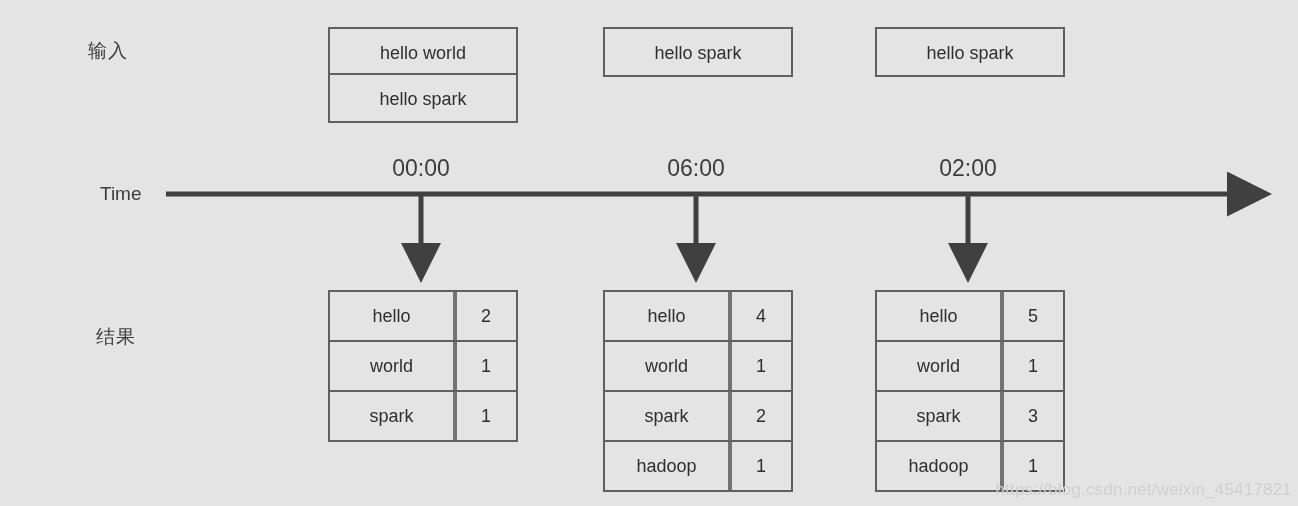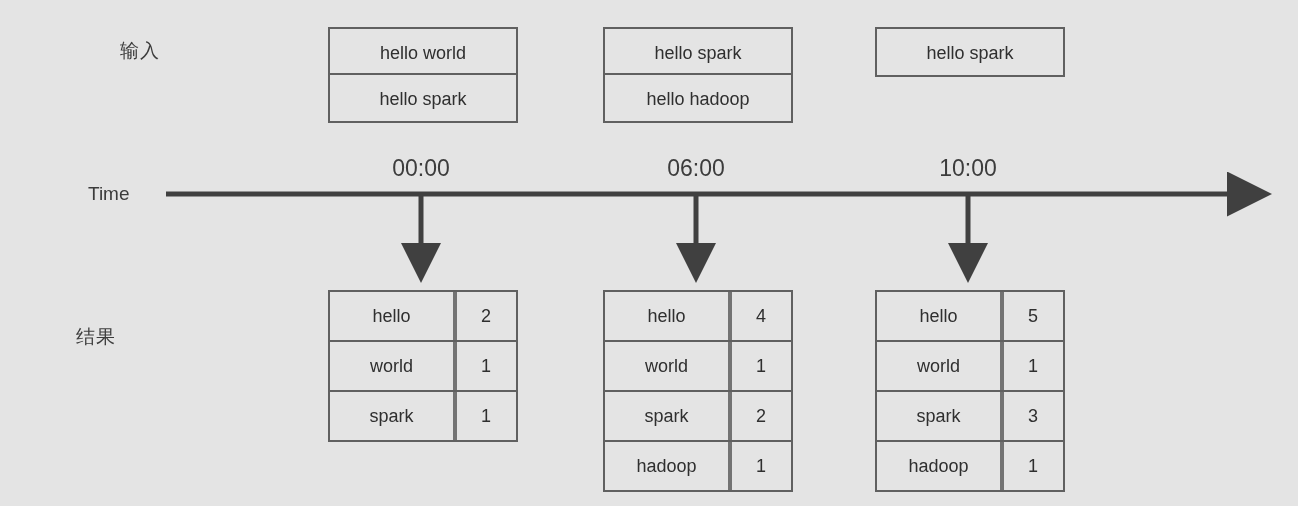--- a/index.html
+++ b/index.html
@@ -20,23 +20,23 @@
   }
 
   
   .row-label {
     position: absolute;
     font-size: 19px;
     color: #3c3c3c;
     letter-spacing: 1px;
     white-space: nowrap;
   }
-  #label-input  { left: 88px; top: 38px; margin-left: 32px; }
-  #label-time   { left: 88px; top: 183px; font-size: 19px; letter-spacing: 0; text-align: right; }
-  #label-result { left: 76px; top: 324px; }
+  #label-input  { left: 88px; top: 38px; }
+  #label-time   { left: 100px; top: 183px; font-size: 19px; letter-spacing: 0; text-align: right; }
+  #label-result { left: 96px; top: 324px; }
 
   
   .tbl {
     position: absolute;
     border: 2px solid #606060;
     box-sizing: border-box;
     background: #e4e4e4;
   }
   .tbl .trow {
     display: flex;
@@ -117,34 +117,31 @@
     </div>
     <div class="trow">
       <div class="cell full">hello spark</div>
     </div>
   </div>
 
   <div class="tbl input-tbl" id="input-1">
     <div class="trow">
       <div class="cell full">hello spark</div>
     </div>
-    <div class="trow">
-      <div class="cell full">hello hadoop</div>
-    </div>
   </div>
 
   <div class="tbl input-tbl" id="input-2">
     <div class="trow">
       <div class="cell full">hello spark</div>
     </div>
   </div>
 
   <div class="tick-label" id="tick-0">00:00</div>
   <div class="tick-label" id="tick-1">06:00</div>
-  <div class="tick-label" id="tick-2">10:00</div>
+  <div class="tick-label" id="tick-2">02:00</div>
 
   <svg id="timeline-svg" viewBox="0 0 1298 506">
     <defs>
       <marker id="arrow-right" markerWidth="9" markerHeight="9" refX="1" refY="4.5" orient="auto" markerUnits="strokeWidth">
         <path d="M0,0 L9,4.5 L0,9 z" fill="#404040"></path>
       </marker>
       <marker id="arrow-down" markerWidth="8" markerHeight="8" refX="1" refY="4" orient="auto" markerUnits="strokeWidth">
         <path d="M0,0 L8,4 L0,8 z" fill="#404040"></path>
       </marker>
     </defs>
@@ -202,14 +199,15 @@
     <div class="trow">
       <div class="cell word">spark</div>
       <div class="cell count">3</div>
     </div>
     <div class="trow">
       <div class="cell word">hadoop</div>
       <div class="cell count">1</div>
     </div>
   </div>
 
+  <div id="watermark">https://blog.csdn.net/weixin_45417821</div>
 
 </div>
 
 </body></html>

